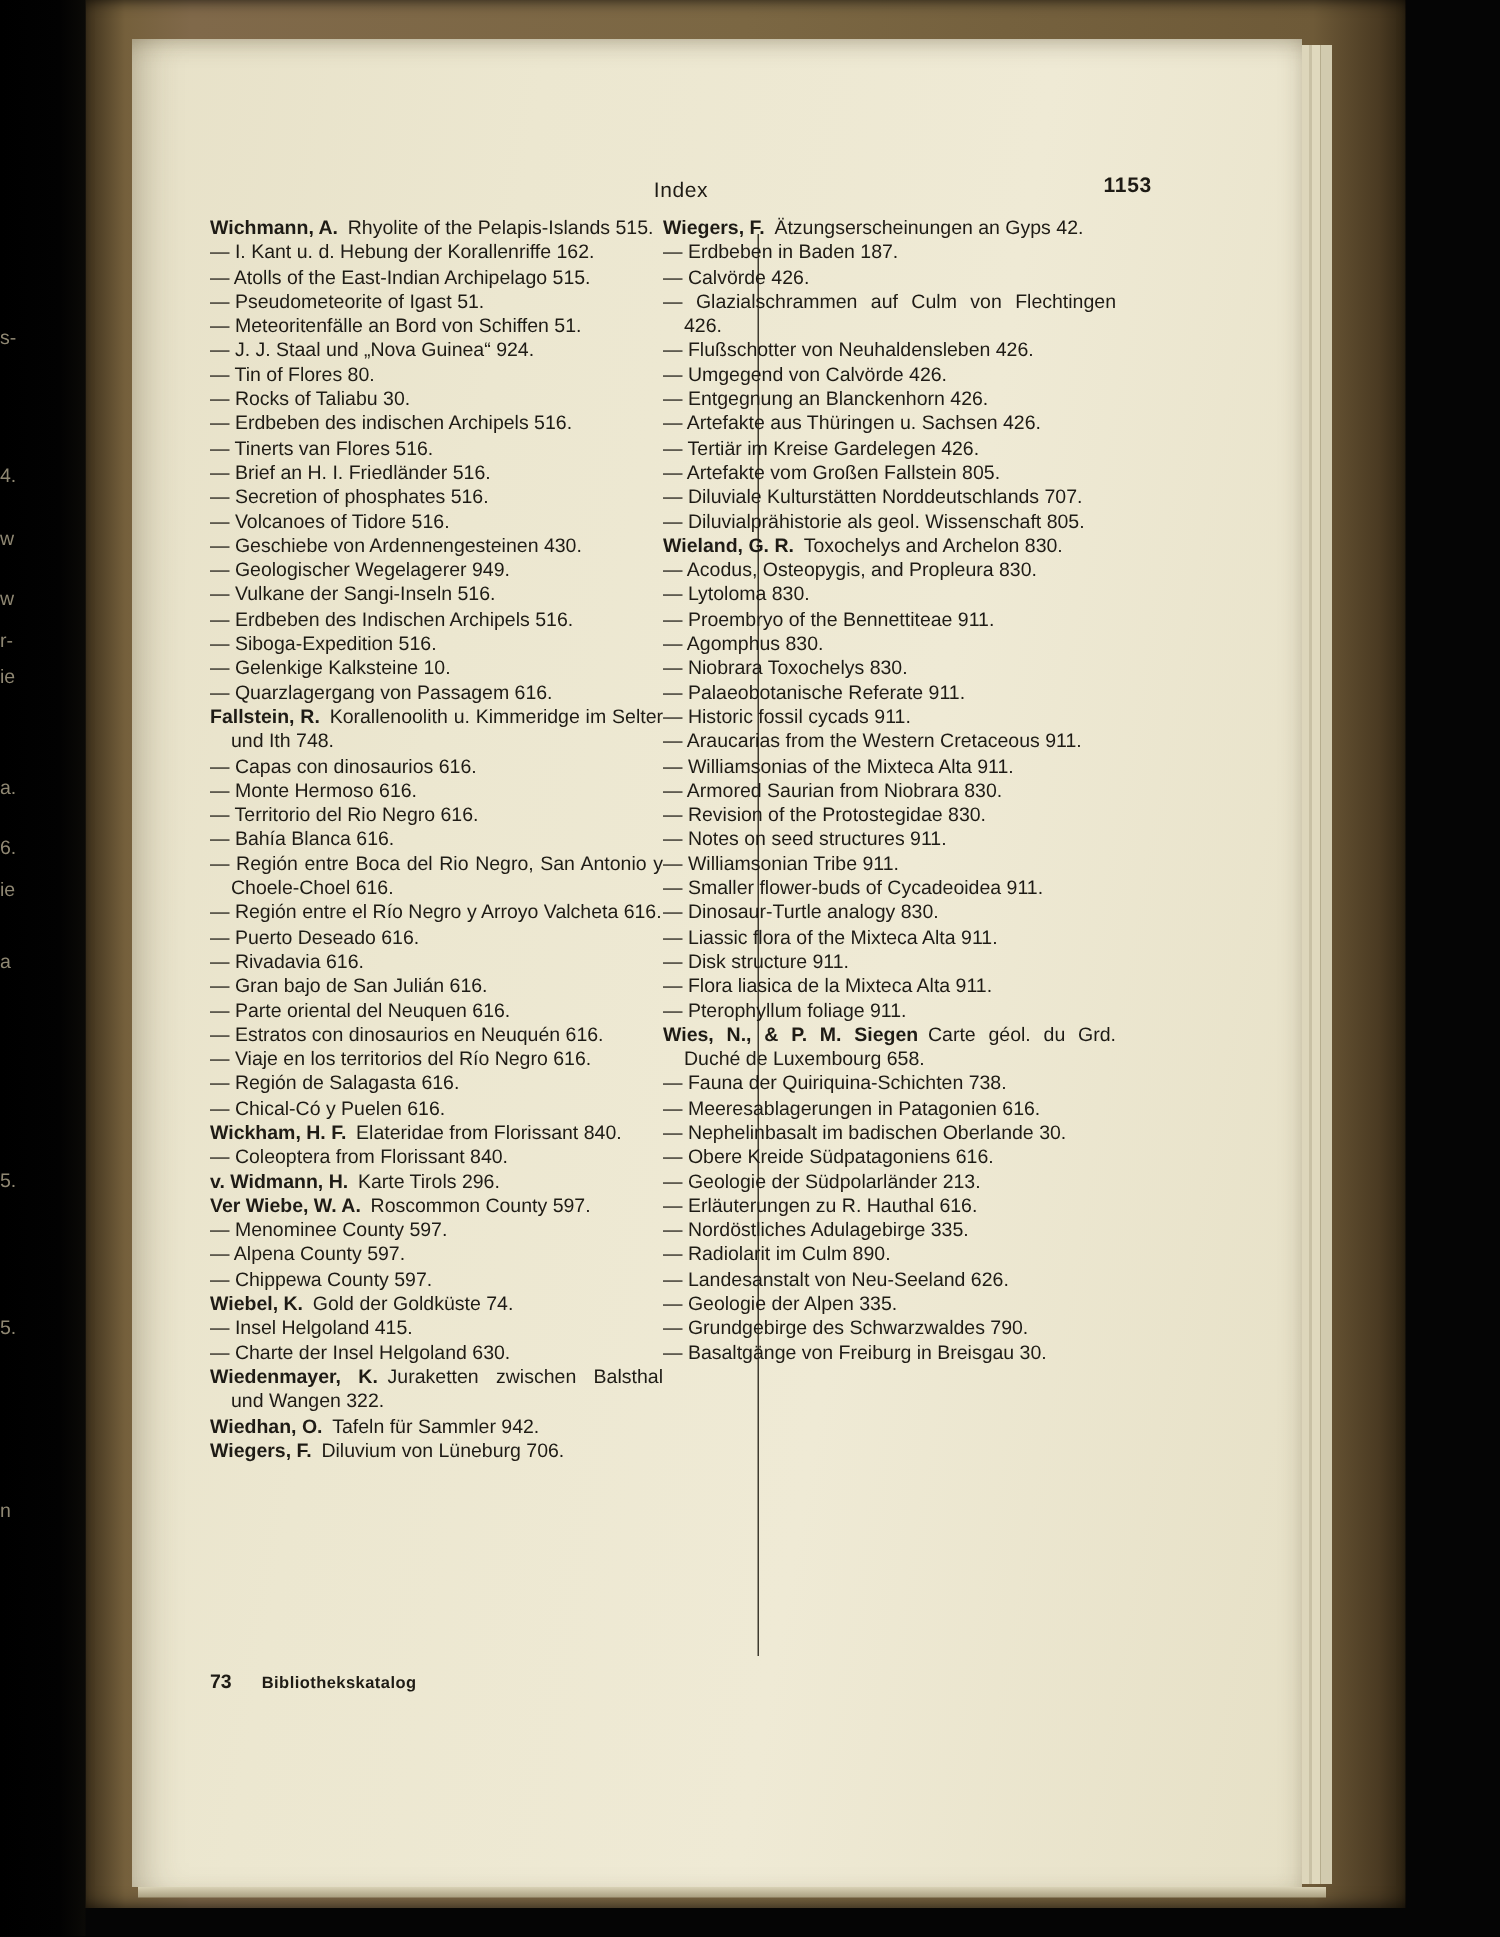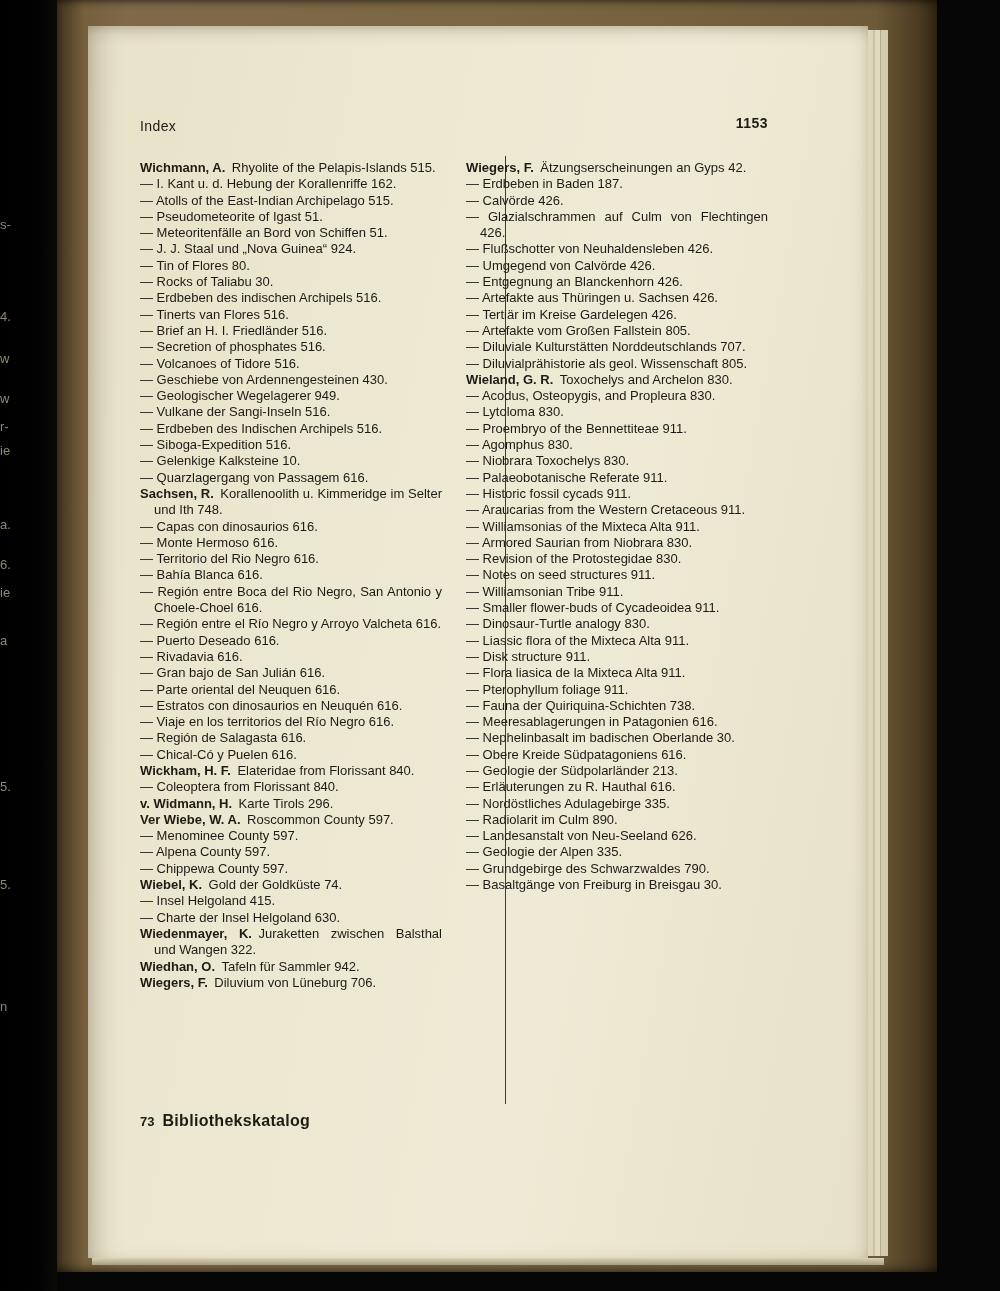--- a/index.html
+++ b/index.html
@@ -22,33 +22,33 @@
   .page-edge-bottom { position:absolute; left:92px; top:1258px; width:792px; height:7px;
     background:linear-gradient(180deg,#d8d1b5,#a99f80); }
 
   
   .paper { position:absolute; left:88px; top:26px; width:780px; height:1232px;
     background:linear-gradient(100deg,#e7e1c8 0%,#ece7d0 28%,#efead5 62%,#e6e0c6 100%);
     box-shadow:inset 22px 0 30px -20px rgba(70,55,25,.40), inset -10px 0 18px -12px rgba(70,55,25,.28), inset 0 14px 18px -14px rgba(70,55,25,.35);
     color:var(--ink,#1e1b15); }
 
   .page-header { position:absolute; left:52px; top:92px; width:628px; height:24px; }
-  .page-title { display:block; text-align:left; font-size:14px; letter-spacing:.4px; }
+  .page-title { display:block; text-align:center; font-size:14px; letter-spacing:.4px; }
   .page-number { position:absolute; right:0; top:-3px; font-size:14px; font-weight:bold; letter-spacing:.5px; }
 
-  .index-columns { position:absolute; left:52px; top:134px; width:628px; display:flex; gap:24px; }
+  .index-columns { position:absolute; left:52px; top:118px; width:628px; display:flex; }
   .index-col { width:302px; flex:0 0 302px; font-size:13px; line-height:16.3px; text-align:justify; }
   .col-divider { position:absolute; left:417px; top:130px; width:1px; height:948px; background:#3f3b30; }
 
   .entry { margin:0; padding-left:14px; text-indent:-14px; }
   .entry b { font-weight:bold; }
 
   .page-footer { position:absolute; left:52px; top:1086px; font-weight:bold; }
   .footer-signature { font-size:13px; }
-  .footer-label { font-size:16px; letter-spacing:.3px; margin-left:8px; }
+  .footer-label { font-size:11px; letter-spacing:.3px; margin-left:20px; }
 </style>
 </head>
 <body>
 
 <div class="scan-root">
 
   <div class="book-cover"></div>
 
   <div class="facing-edge">
     <span><span class="edge-frag" style="top: 218px;">s-</span><span class="edge-frag" style="top: 310px;">4.</span><span class="edge-frag" style="top: 352px;">w</span><span class="edge-frag" style="top: 392px;">w</span><span class="edge-frag" style="top: 420px;">r-</span><span class="edge-frag" style="top: 444px;">ie</span><span class="edge-frag" style="top: 518px;">a.</span><span class="edge-frag" style="top: 558px;">6.</span><span class="edge-frag" style="top: 586px;">ie</span><span class="edge-frag" style="top: 634px;">a</span><span class="edge-frag" style="top: 780px;">5.</span><span class="edge-frag" style="top: 878px;">5.</span><span class="edge-frag" style="top: 1000px;">n</span></span>
@@ -81,21 +81,21 @@
           <p class="entry">— Brief an H. I. Friedländer 516.</p>
           <p class="entry">— Secretion of phosphates 516.</p>
           <p class="entry">— Volcanoes of Tidore 516.</p>
           <p class="entry">— Geschiebe von Ardennengesteinen 430.</p>
           <p class="entry">— Geologischer Wegelagerer 949.</p>
           <p class="entry">— Vulkane der Sangi-Inseln 516.</p>
           <p class="entry">— Erdbeben des Indischen Archipels 516.</p>
           <p class="entry">— Siboga-Expedition 516.</p>
           <p class="entry">— Gelenkige Kalksteine 10.</p>
           <p class="entry">— Quarzlagergang von Passagem 616.</p>
-          <p class="entry"><b>Sachsen, R.</b> Korallenoolith u. Kimmeridge im Selter und Ith 748.</p>
+          <p class="entry"><b>Fallstein, R.</b> Korallenoolith u. Kimmeridge im Selter und Ith 748.</p>
           <p class="entry">— Capas con dinosaurios 616.</p>
           <p class="entry">— Monte Hermoso 616.</p>
           <p class="entry">— Territorio del Rio Negro 616.</p>
           <p class="entry">— Bahía Blanca 616.</p>
           <p class="entry">— Región entre Boca del Rio Negro, San Antonio y Choele-Choel 616.</p>
           <p class="entry">— Región entre el Río Negro y Arroyo Valcheta 616.</p>
           <p class="entry">— Puerto Deseado 616.</p>
           <p class="entry">— Rivadavia 616.</p>
           <p class="entry">— Gran bajo de San Julián 616.</p>
           <p class="entry">— Parte oriental del Neuquen 616.</p>
@@ -143,20 +143,21 @@
           <p class="entry">— Armored Saurian from Niobrara 830.</p>
           <p class="entry">— Revision of the Protostegidae 830.</p>
           <p class="entry">— Notes on seed structures 911.</p>
           <p class="entry">— Williamsonian Tribe 911.</p>
           <p class="entry">— Smaller flower-buds of Cycadeoidea 911.</p>
           <p class="entry">— Dinosaur-Turtle analogy 830.</p>
           <p class="entry">— Liassic flora of the Mixteca Alta 911.</p>
           <p class="entry">— Disk structure 911.</p>
           <p class="entry">— Flora liasica de la Mixteca Alta 911.</p>
           <p class="entry">— Pterophyllum foliage 911.</p>
+          <p class="entry"><b>Wies, N., &amp; P. M. Siegen</b> Carte géol. du Grd. Duché de Luxembourg 658.</p>
           <p class="entry">— Fauna der Quiriquina-Schichten 738.</p>
           <p class="entry">— Meeresablagerungen in Patagonien 616.</p>
           <p class="entry">— Nephelinbasalt im badischen Oberlande 30.</p>
           <p class="entry">— Obere Kreide Südpatagoniens 616.</p>
           <p class="entry">— Geologie der Südpolarländer 213.</p>
           <p class="entry">— Erläuterungen zu R. Hauthal 616.</p>
           <p class="entry">— Nordöstliches Adulagebirge 335.</p>
           <p class="entry">— Radiolarit im Culm 890.</p>
           <p class="entry">— Landesanstalt von Neu-Seeland 626.</p>
           <p class="entry">— Geologie der Alpen 335.</p>

